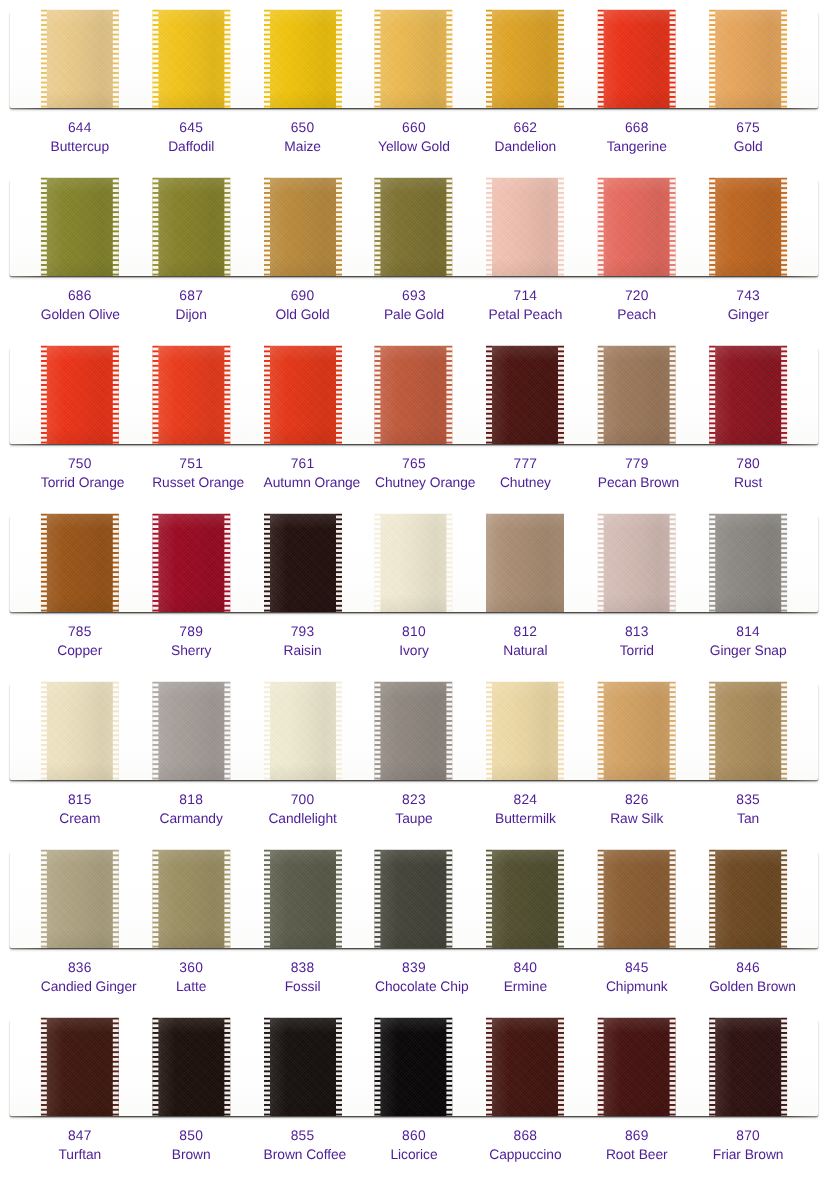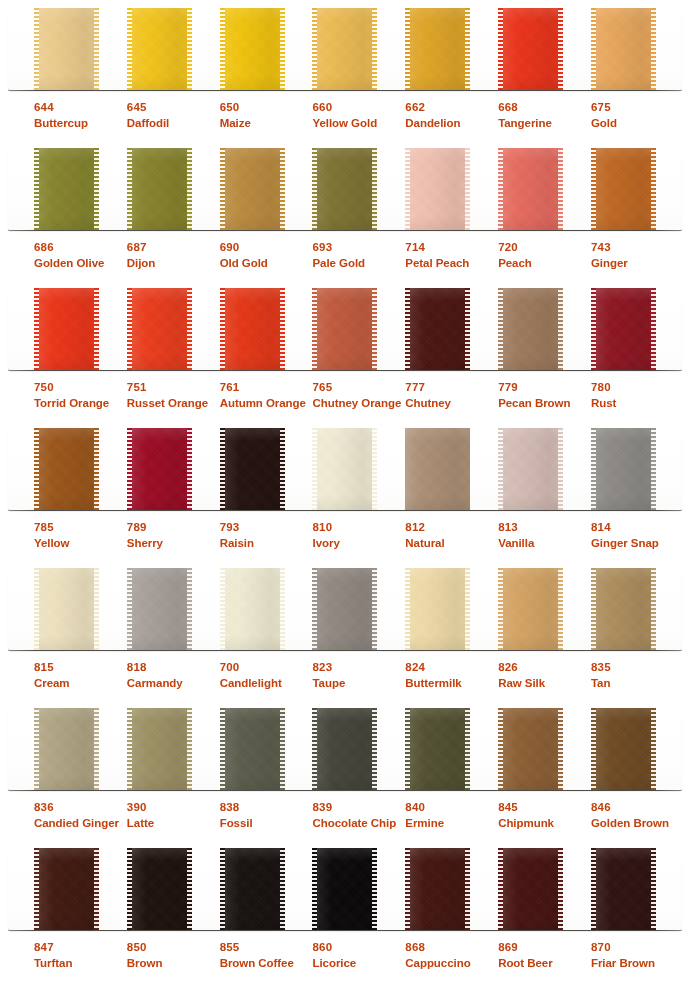--- a/index.html
+++ b/index.html
@@ -101,23 +101,23 @@
     position:absolute;
     left:8px;right:8px;
     top:100px;
     display:flex;
     justify-content:space-between;
     padding:0 26px;
     box-sizing:border-box;
   }
   .lab-slot{
     width:65px;
-    color:#c2410c;
+    text-align:center;
+    color:#4c1d95;
     line-height:1.33;
-    font-weight:bold;
   }
   .lab-num{
     font-size:11.5px;
     letter-spacing:.2px;
     white-space:nowrap;
   }
   .lab-name{
     font-size:11.5px;
     letter-spacing:-.05px;
     white-space:nowrap;
@@ -513,41 +513,41 @@
             <div class="sheen"></div>
             <div class="vshade"></div>
             <div class="edge l" style="background-image: repeating-linear-gradient(rgb(154, 151, 146) 0px, rgb(154, 151, 146) 2px, rgba(255, 255, 255, 0.92) 2px, rgba(255, 255, 255, 0.92) 4px);"></div>
             <div class="edge r" style="background-image: repeating-linear-gradient(rgb(154, 151, 146) 0px, rgb(154, 151, 146) 2px, rgba(255, 255, 255, 0.92) 2px, rgba(255, 255, 255, 0.92) 4px);"></div>
           </div>
         </div>
       </div>
       <div class="labels">
         <div class="lab-slot">
           <div class="lab-num">785</div>
-          <div class="lab-name">Yellow</div>
+          <div class="lab-name">Copper</div>
         </div>
         <div class="lab-slot">
           <div class="lab-num">789</div>
           <div class="lab-name">Sherry</div>
         </div>
         <div class="lab-slot">
           <div class="lab-num">793</div>
           <div class="lab-name">Raisin</div>
         </div>
         <div class="lab-slot">
           <div class="lab-num">810</div>
           <div class="lab-name">Ivory</div>
         </div>
         <div class="lab-slot">
           <div class="lab-num">812</div>
           <div class="lab-name">Natural</div>
         </div>
         <div class="lab-slot">
           <div class="lab-num">813</div>
-          <div class="lab-name">Vanilla</div>
+          <div class="lab-name">Torrid</div>
         </div>
         <div class="lab-slot">
           <div class="lab-num">814</div>
           <div class="lab-name">Ginger Snap</div>
         </div>
       </div>
     </div>
     <div class="row">
       <div class="card"></div>
       <div class="swatches">
@@ -726,21 +726,21 @@
             <div class="edge r" style="background-image: repeating-linear-gradient(rgb(124, 84, 41) 0px, rgb(124, 84, 41) 2px, rgba(255, 255, 255, 0.92) 2px, rgba(255, 255, 255, 0.92) 4px);"></div>
           </div>
         </div>
       </div>
       <div class="labels">
         <div class="lab-slot">
           <div class="lab-num">836</div>
           <div class="lab-name">Candied Ginger</div>
         </div>
         <div class="lab-slot">
-          <div class="lab-num">390</div>
+          <div class="lab-num">360</div>
           <div class="lab-name">Latte</div>
         </div>
         <div class="lab-slot">
           <div class="lab-num">838</div>
           <div class="lab-name">Fossil</div>
         </div>
         <div class="lab-slot">
           <div class="lab-num">839</div>
           <div class="lab-name">Chocolate Chip</div>
         </div>

